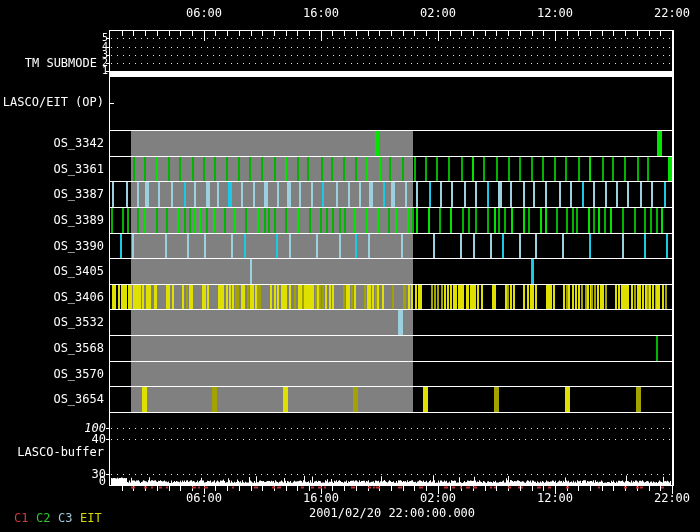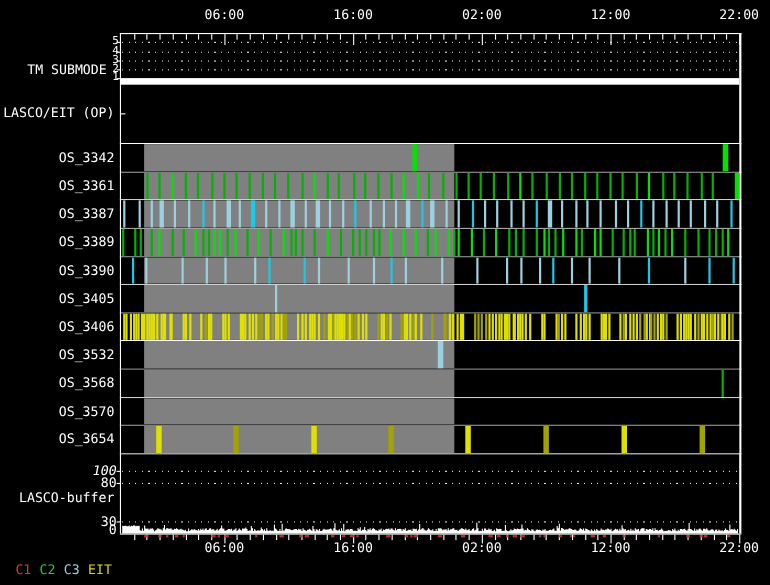--- a/index.html
+++ b/index.html
@@ -25,20 +25,21 @@
   .osrow .evt{position:absolute;top:0;height:100%;}
   .rowlab{position:absolute;color:#fff;font-size:12px;line-height:13px;width:104px;text-align:right;left:0;white-space:pre;}
 </style>
 </head>
 <body>
 
 <div id="screen">
   <div class="txt" id="tm-label">TM SUBMODE</div>
   <div class="txt" id="eit-label">LASCO/EIT (OP)</div>
   <div class="txt" id="buf-label">LASCO-buffer</div>
+  <div class="txt" id="date-label">2001/02/20 22:00:00.000</div>
   <div id="legend">
       <span style="left: 0px; color: rgb(208, 60, 60);">C1</span>
       <span style="left: 22px; color: rgb(44, 200, 44);">C2</span>
       <span style="left: 44px; color: rgb(160, 200, 220);">C3</span>
       <span style="left: 66px; color: rgb(216, 216, 0);">EIT</span>
     </div>
   <div id="plot">
       <div class="hline" style="left: 109px; top: 30px; width: 565px;"></div>
       <div class="hline" style="left: 109px; top: 485px; width: 565px;"></div>
       <div class="vline" style="left: 109px; top: 30px; height: 455px;"></div>
@@ -577,21 +578,21 @@
         <div class="evt" style="left: 383.9px; width: 5px; background: rgb(162, 162, 0);"></div>
         <div class="evt" style="left: 454.7px; width: 5px; background: rgb(224, 224, 0);"></div>
         <div class="evt" style="left: 525.5px; width: 5px; background: rgb(162, 162, 0);"></div>
       </div>
       <div class="rowlab" style="top: 393px;">OS_3654</div>
       <div class="dotline" style="left: 111px; top: 474px; width: 560px;"></div>
       <div class="dotline" style="left: 111px; top: 439px; width: 560px;"></div>
       <div class="dotline" style="left: 111px; top: 428px; width: 560px;"></div>
       <div class="ylab" style="left: 76px; top: 422px; width: 30px; font-style: italic;">100</div>
       <div class="hline" style="left: 106px; top: 428px; width: 4px;"></div>
-      <div class="ylab" style="left: 76px; top: 433px; width: 30px;">80</div>
+      <div class="ylab" style="left: 76px; top: 433px; width: 30px;">40</div>
       <div class="hline" style="left: 106px; top: 439px; width: 4px;"></div>
       <div class="ylab" style="left: 76px; top: 468px; width: 30px;">30</div>
       <div class="hline" style="left: 106px; top: 474px; width: 4px;"></div>
       <div class="ylab" style="left: 76px; top: 475px; width: 30px;">0</div>
       <svg width="560" height="72" viewBox="0 0 560 72" style="position: absolute; left: 111px; top: 417px;">
         <path d="M0,68 L0,60.9 L1,60.9 L1,61.2 L2,61.2 L2,60.9 L3,60.9 L3,60.9 L4,60.9 L4,61.3 L5,61.3 L5,61.4 L6,61.4 L6,60.7 L7,60.7 L7,61.6 L8,61.6 L8,60.9 L9,60.9 L9,61.1 L10,61.1 L10,60.6 L11,60.6 L11,60.8 L12,60.8 L12,61.3 L13,61.3 L13,60.9 L14,60.9 L14,61.2 L15,61.2 L15,60.9 L16,60.9 L16,65.1 L17,65.1 L17,65.6 L18,65.6 L18,63.4 L19,63.4 L19,65.5 L20,65.5 L20,60.8 L21,60.8 L21,63.4 L22,63.4 L22,63.6 L23,63.6 L23,63.4 L24,63.4 L24,64.5 L25,64.5 L25,63.5 L26,63.5 L26,63.6 L27,63.6 L27,63.3 L28,63.3 L28,64.4 L29,64.4 L29,66.0 L30,66.0 L30,65.1 L31,65.1 L31,64.4 L32,64.4 L32,63.2 L33,63.2 L33,63.7 L34,63.7 L34,64.2 L35,64.2 L35,64.4 L36,64.4 L36,65.2 L37,65.2 L37,63.3 L38,63.3 L38,60.3 L39,60.3 L39,64.3 L40,64.3 L40,63.2 L41,63.2 L41,63.2 L42,63.2 L42,63.7 L43,63.7 L43,63.6 L44,63.6 L44,63.2 L45,63.2 L45,64.4 L46,64.4 L46,64.9 L47,64.9 L47,63.7 L48,63.7 L48,63.9 L49,63.9 L49,63.2 L50,63.2 L50,63.9 L51,63.9 L51,64.6 L52,64.6 L52,64.3 L53,64.3 L53,63.6 L54,63.6 L54,64.4 L55,64.4 L55,64.5 L56,64.5 L56,65.3 L57,65.3 L57,64.6 L58,64.6 L58,66.0 L59,66.0 L59,65.9 L60,65.9 L60,63.5 L61,63.5 L61,65.8 L62,65.8 L62,64.9 L63,64.9 L63,63.9 L64,63.9 L64,65.0 L65,65.0 L65,64.0 L66,64.0 L66,64.5 L67,64.5 L67,64.8 L68,64.8 L68,65.2 L69,65.2 L69,63.8 L70,63.8 L70,65.3 L71,65.3 L71,63.6 L72,63.6 L72,64.8 L73,64.8 L73,63.4 L74,63.4 L74,65.0 L75,65.0 L75,63.6 L76,63.6 L76,63.2 L77,63.2 L77,64.8 L78,64.8 L78,64.5 L79,64.5 L79,63.5 L80,63.5 L80,63.2 L81,63.2 L81,64.6 L82,64.6 L82,64.0 L83,64.0 L83,64.4 L84,64.4 L84,65.5 L85,65.5 L85,64.9 L86,64.9 L86,63.6 L87,63.6 L87,65.2 L88,65.2 L88,64.1 L89,64.1 L89,63.3 L90,63.3 L90,60.7 L91,60.7 L91,63.4 L92,63.4 L92,63.6 L93,63.6 L93,65.4 L94,65.4 L94,65.2 L95,65.2 L95,64.9 L96,64.9 L96,63.8 L97,63.8 L97,63.9 L98,63.9 L98,64.3 L99,64.3 L99,63.6 L100,63.6 L100,65.6 L101,65.6 L101,64.7 L102,64.7 L102,64.4 L103,64.4 L103,63.3 L104,63.3 L104,65.7 L105,65.7 L105,64.5 L106,64.5 L106,63.4 L107,63.4 L107,64.5 L108,64.5 L108,65.2 L109,65.2 L109,63.4 L110,63.4 L110,63.7 L111,63.7 L111,63.4 L112,63.4 L112,62.6 L113,62.6 L113,63.9 L114,63.9 L114,65.8 L115,65.8 L115,65.2 L116,65.2 L116,65.3 L117,65.3 L117,61.2 L118,61.2 L118,63.2 L119,63.2 L119,65.8 L120,65.8 L120,63.8 L121,63.8 L121,65.2 L122,65.2 L122,65.7 L123,65.7 L123,64.8 L124,64.8 L124,65.5 L125,65.5 L125,65.1 L126,65.1 L126,62.5 L127,62.5 L127,64.0 L128,64.0 L128,65.2 L129,65.2 L129,64.2 L130,64.2 L130,65.7 L131,65.7 L131,63.2 L132,63.2 L132,65.3 L133,65.3 L133,65.8 L134,65.8 L134,64.8 L135,64.8 L135,65.5 L136,65.5 L136,65.5 L137,65.5 L137,65.4 L138,65.4 L138,60.0 L139,60.0 L139,63.4 L140,63.4 L140,64.4 L141,64.4 L141,65.5 L142,65.5 L142,65.8 L143,65.8 L143,63.9 L144,63.9 L144,65.8 L145,65.8 L145,59.2 L146,59.2 L146,65.2 L147,65.2 L147,65.2 L148,65.2 L148,63.7 L149,63.7 L149,63.5 L150,63.5 L150,64.0 L151,64.0 L151,64.2 L152,64.2 L152,64.0 L153,64.0 L153,64.9 L154,64.9 L154,65.1 L155,65.1 L155,64.6 L156,64.6 L156,64.1 L157,64.1 L157,64.0 L158,64.0 L158,63.9 L159,63.9 L159,64.8 L160,64.8 L160,63.7 L161,63.7 L161,64.4 L162,64.4 L162,64.1 L163,64.1 L163,65.8 L164,65.8 L164,63.3 L165,63.3 L165,64.5 L166,64.5 L166,65.1 L167,65.1 L167,65.8 L168,65.8 L168,64.7 L169,64.7 L169,64.6 L170,64.6 L170,63.6 L171,63.6 L171,64.5 L172,64.5 L172,65.5 L173,65.5 L173,61.1 L174,61.1 L174,63.8 L175,63.8 L175,66.0 L176,66.0 L176,64.1 L177,64.1 L177,64.5 L178,64.5 L178,65.2 L179,65.2 L179,64.0 L180,64.0 L180,65.7 L181,65.7 L181,65.7 L182,65.7 L182,64.7 L183,64.7 L183,63.7 L184,63.7 L184,64.4 L185,64.4 L185,64.5 L186,64.5 L186,64.3 L187,64.3 L187,64.3 L188,64.3 L188,63.8 L189,63.8 L189,63.5 L190,63.5 L190,64.1 L191,64.1 L191,65.6 L192,65.6 L192,63.2 L193,63.2 L193,58.7 L194,58.7 L194,64.5 L195,64.5 L195,65.2 L196,65.2 L196,65.1 L197,65.1 L197,64.2 L198,64.2 L198,65.7 L199,65.7 L199,63.3 L200,63.3 L200,65.6 L201,65.6 L201,59.4 L202,59.4 L202,66.0 L203,66.0 L203,64.6 L204,64.6 L204,64.3 L205,64.3 L205,63.8 L206,63.8 L206,65.0 L207,65.0 L207,63.8 L208,63.8 L208,63.9 L209,63.9 L209,64.3 L210,64.3 L210,65.8 L211,65.8 L211,65.4 L212,65.4 L212,65.5 L213,65.5 L213,65.7 L214,65.7 L214,63.3 L215,63.3 L215,64.3 L216,64.3 L216,62.3 L217,62.3 L217,65.4 L218,65.4 L218,64.7 L219,64.7 L219,64.7 L220,64.7 L220,62.0 L221,62.0 L221,64.8 L222,64.8 L222,65.9 L223,65.9 L223,63.8 L224,63.8 L224,64.5 L225,64.5 L225,63.2 L226,63.2 L226,65.1 L227,65.1 L227,63.7 L228,63.7 L228,63.3 L229,63.3 L229,64.0 L230,64.0 L230,65.1 L231,65.1 L231,65.0 L232,65.0 L232,65.8 L233,65.8 L233,64.4 L234,64.4 L234,64.7 L235,64.7 L235,63.4 L236,63.4 L236,66.0 L237,66.0 L237,64.3 L238,64.3 L238,64.9 L239,64.9 L239,64.1 L240,64.1 L240,63.7 L241,63.7 L241,63.8 L242,63.8 L242,63.4 L243,63.4 L243,64.5 L244,64.5 L244,63.4 L245,63.4 L245,63.4 L246,63.4 L246,64.6 L247,64.6 L247,65.2 L248,65.2 L248,63.3 L249,63.3 L249,65.0 L250,65.0 L250,63.9 L251,63.9 L251,63.9 L252,63.9 L252,63.7 L253,63.7 L253,63.8 L254,63.8 L254,65.5 L255,65.5 L255,63.9 L256,63.9 L256,64.5 L257,64.5 L257,63.3 L258,63.3 L258,65.6 L259,65.6 L259,65.3 L260,65.3 L260,64.7 L261,64.7 L261,64.8 L262,64.8 L262,64.3 L263,64.3 L263,65.7 L264,65.7 L264,63.6 L265,63.6 L265,63.7 L266,63.7 L266,64.2 L267,64.2 L267,63.7 L268,63.7 L268,65.6 L269,65.6 L269,64.3 L270,64.3 L270,59.3 L271,59.3 L271,64.5 L272,64.5 L272,63.7 L273,63.7 L273,62.9 L274,62.9 L274,64.3 L275,64.3 L275,65.1 L276,65.1 L276,65.5 L277,65.5 L277,64.6 L278,64.6 L278,63.3 L279,63.3 L279,64.1 L280,64.1 L280,65.0 L281,65.0 L281,65.1 L282,65.1 L282,64.2 L283,64.2 L283,65.8 L284,65.8 L284,65.8 L285,65.8 L285,64.0 L286,64.0 L286,65.8 L287,65.8 L287,63.3 L288,63.3 L288,63.5 L289,63.5 L289,63.2 L290,63.2 L290,63.7 L291,63.7 L291,65.0 L292,65.0 L292,64.1 L293,64.1 L293,64.6 L294,64.6 L294,64.0 L295,64.0 L295,65.2 L296,65.2 L296,63.3 L297,63.3 L297,65.0 L298,65.0 L298,64.2 L299,64.2 L299,64.1 L300,64.1 L300,63.5 L301,63.5 L301,63.2 L302,63.2 L302,64.7 L303,64.7 L303,64.9 L304,64.9 L304,64.7 L305,64.7 L305,65.7 L306,65.7 L306,64.5 L307,64.5 L307,64.2 L308,64.2 L308,63.2 L309,63.2 L309,63.4 L310,63.4 L310,64.0 L311,64.0 L311,64.7 L312,64.7 L312,63.4 L313,63.4 L313,65.0 L314,65.0 L314,64.7 L315,64.7 L315,63.8 L316,63.8 L316,65.4 L317,65.4 L317,65.3 L318,65.3 L318,64.0 L319,64.0 L319,63.2 L320,63.2 L320,65.3 L321,65.3 L321,64.6 L322,64.6 L322,58.2 L323,58.2 L323,63.3 L324,63.3 L324,66.0 L325,66.0 L325,65.4 L326,65.4 L326,65.8 L327,65.8 L327,63.6 L328,63.6 L328,65.6 L329,65.6 L329,63.5 L330,63.5 L330,63.5 L331,63.5 L331,64.8 L332,64.8 L332,64.7 L333,64.7 L333,63.5 L334,63.5 L334,64.5 L335,64.5 L335,63.8 L336,63.8 L336,65.8 L337,65.8 L337,65.5 L338,65.5 L338,64.6 L339,64.6 L339,66.0 L340,66.0 L340,63.2 L341,63.2 L341,63.8 L342,63.8 L342,64.1 L343,64.1 L343,63.6 L344,63.6 L344,63.8 L345,63.8 L345,65.8 L346,65.8 L346,65.6 L347,65.6 L347,65.4 L348,65.4 L348,60.3 L349,60.3 L349,65.0 L350,65.0 L350,65.7 L351,65.7 L351,65.9 L352,65.9 L352,65.2 L353,65.2 L353,64.1 L354,64.1 L354,65.2 L355,65.2 L355,64.9 L356,64.9 L356,63.4 L357,63.4 L357,63.8 L358,63.8 L358,64.1 L359,64.1 L359,63.5 L360,63.5 L360,63.8 L361,63.8 L361,64.1 L362,64.1 L362,63.7 L363,63.7 L363,59.8 L364,59.8 L364,63.5 L365,63.5 L365,65.2 L366,65.2 L366,64.6 L367,64.6 L367,65.0 L368,65.0 L368,63.3 L369,63.3 L369,64.4 L370,64.4 L370,64.9 L371,64.9 L371,65.8 L372,65.8 L372,64.1 L373,64.1 L373,64.4 L374,64.4 L374,65.5 L375,65.5 L375,65.9 L376,65.9 L376,64.5 L377,64.5 L377,64.3 L378,64.3 L378,64.9 L379,64.9 L379,64.7 L380,64.7 L380,65.0 L381,65.0 L381,65.7 L382,65.7 L382,64.3 L383,64.3 L383,65.0 L384,65.0 L384,63.8 L385,63.8 L385,65.6 L386,65.6 L386,65.6 L387,65.6 L387,65.5 L388,65.5 L388,64.9 L389,64.9 L389,64.7 L390,64.7 L390,65.1 L391,65.1 L391,64.2 L392,64.2 L392,63.5 L393,63.5 L393,65.6 L394,65.6 L394,65.6 L395,65.6 L395,61.2 L396,61.2 L396,63.3 L397,63.3 L397,59.1 L398,59.1 L398,65.2 L399,65.2 L399,62.9 L400,62.9 L400,63.2 L401,63.2 L401,63.9 L402,63.9 L402,64.8 L403,64.8 L403,64.1 L404,64.1 L404,64.3 L405,64.3 L405,64.2 L406,64.2 L406,63.3 L407,63.3 L407,63.4 L408,63.4 L408,64.0 L409,64.0 L409,64.7 L410,64.7 L410,64.8 L411,64.8 L411,64.3 L412,64.3 L412,64.5 L413,64.5 L413,65.5 L414,65.5 L414,65.8 L415,65.8 L415,64.5 L416,64.5 L416,63.2 L417,63.2 L417,63.8 L418,63.8 L418,64.7 L419,64.7 L419,63.5 L420,63.5 L420,65.5 L421,65.5 L421,63.5 L422,63.5 L422,63.8 L423,63.8 L423,64.7 L424,64.7 L424,64.8 L425,64.8 L425,66.0 L426,66.0 L426,64.2 L427,64.2 L427,65.2 L428,65.2 L428,65.8 L429,65.8 L429,64.4 L430,64.4 L430,65.5 L431,65.5 L431,63.9 L432,63.9 L432,64.8 L433,64.8 L433,65.7 L434,65.7 L434,65.2 L435,65.2 L435,63.5 L436,63.5 L436,64.5 L437,64.5 L437,64.5 L438,64.5 L438,65.1 L439,65.1 L439,64.4 L440,64.4 L440,64.4 L441,64.4 L441,63.4 L442,63.4 L442,63.8 L443,63.8 L443,64.9 L444,64.9 L444,63.7 L445,63.7 L445,65.9 L446,65.9 L446,65.2 L447,65.2 L447,64.5 L448,64.5 L448,63.6 L449,63.6 L449,64.3 L450,64.3 L450,64.1 L451,64.1 L451,65.4 L452,65.4 L452,63.7 L453,63.7 L453,65.1 L454,65.1 L454,60.5 L455,60.5 L455,63.4 L456,63.4 L456,64.4 L457,64.4 L457,63.8 L458,63.8 L458,65.5 L459,65.5 L459,65.1 L460,65.1 L460,64.5 L461,64.5 L461,65.4 L462,65.4 L462,63.7 L463,63.7 L463,65.4 L464,65.4 L464,64.5 L465,64.5 L465,65.7 L466,65.7 L466,63.3 L467,63.3 L467,64.3 L468,64.3 L468,64.3 L469,64.3 L469,63.8 L470,63.8 L470,65.9 L471,65.9 L471,64.1 L472,64.1 L472,63.2 L473,63.2 L473,63.3 L474,63.3 L474,63.3 L475,63.3 L475,65.7 L476,65.7 L476,63.9 L477,63.9 L477,64.4 L478,64.4 L478,64.5 L479,64.5 L479,63.9 L480,63.9 L480,63.9 L481,63.9 L481,64.8 L482,64.8 L482,63.2 L483,63.2 L483,65.7 L484,65.7 L484,63.2 L485,63.2 L485,64.9 L486,64.9 L486,64.6 L487,64.6 L487,65.4 L488,65.4 L488,64.8 L489,64.8 L489,64.7 L490,64.7 L490,63.4 L491,63.4 L491,64.5 L492,64.5 L492,65.9 L493,65.9 L493,65.8 L494,65.8 L494,65.5 L495,65.5 L495,65.8 L496,65.8 L496,64.9 L497,64.9 L497,65.1 L498,65.1 L498,65.3 L499,65.3 L499,65.9 L500,65.9 L500,63.8 L501,63.8 L501,65.1 L502,65.1 L502,63.5 L503,63.5 L503,65.3 L504,65.3 L504,66.0 L505,66.0 L505,64.5 L506,64.5 L506,65.4 L507,65.4 L507,63.8 L508,63.8 L508,63.8 L509,63.8 L509,64.3 L510,64.3 L510,63.9 L511,63.9 L511,63.6 L512,63.6 L512,64.8 L513,64.8 L513,65.4 L514,65.4 L514,64.2 L515,64.2 L515,58.4 L516,58.4 L516,63.9 L517,63.9 L517,64.2 L518,64.2 L518,65.1 L519,65.1 L519,65.5 L520,65.5 L520,63.4 L521,63.4 L521,65.4 L522,65.4 L522,64.2 L523,64.2 L523,65.0 L524,65.0 L524,63.6 L525,63.6 L525,63.4 L526,63.4 L526,64.5 L527,64.5 L527,65.6 L528,65.6 L528,63.7 L529,63.7 L529,63.7 L530,63.7 L530,64.3 L531,64.3 L531,63.2 L532,63.2 L532,64.6 L533,64.6 L533,65.6 L534,65.6 L534,65.1 L535,65.1 L535,64.3 L536,64.3 L536,64.1 L537,64.1 L537,64.6 L538,64.6 L538,66.0 L539,66.0 L539,64.7 L540,64.7 L540,64.4 L541,64.4 L541,65.7 L542,65.7 L542,64.4 L543,64.4 L543,65.3 L544,65.3 L544,65.5 L545,65.5 L545,65.1 L546,65.1 L546,65.9 L547,65.9 L547,64.8 L548,64.8 L548,63.5 L549,63.5 L549,64.5 L550,64.5 L550,64.9 L551,64.9 L551,65.4 L552,65.4 L552,59.8 L553,59.8 L553,64.3 L554,64.3 L554,64.0 L555,64.0 L555,64.6 L556,64.6 L556,63.7 L557,63.7 L557,64.6 L558,64.6 L558,65.6 L559,65.6 L559,64.0 L560,64.0 L560,68 Z" fill="#ffffff"></path>
         <rect x="20" y="69.5" width="4" height="2" fill="#c03030"></rect>
         <rect x="33" y="69.5" width="3" height="2" fill="#c03030"></rect>
         <rect x="40" y="69.5" width="2" height="2" fill="#c03030"></rect>
         <rect x="48" y="69.5" width="3" height="2" fill="#c03030"></rect>

